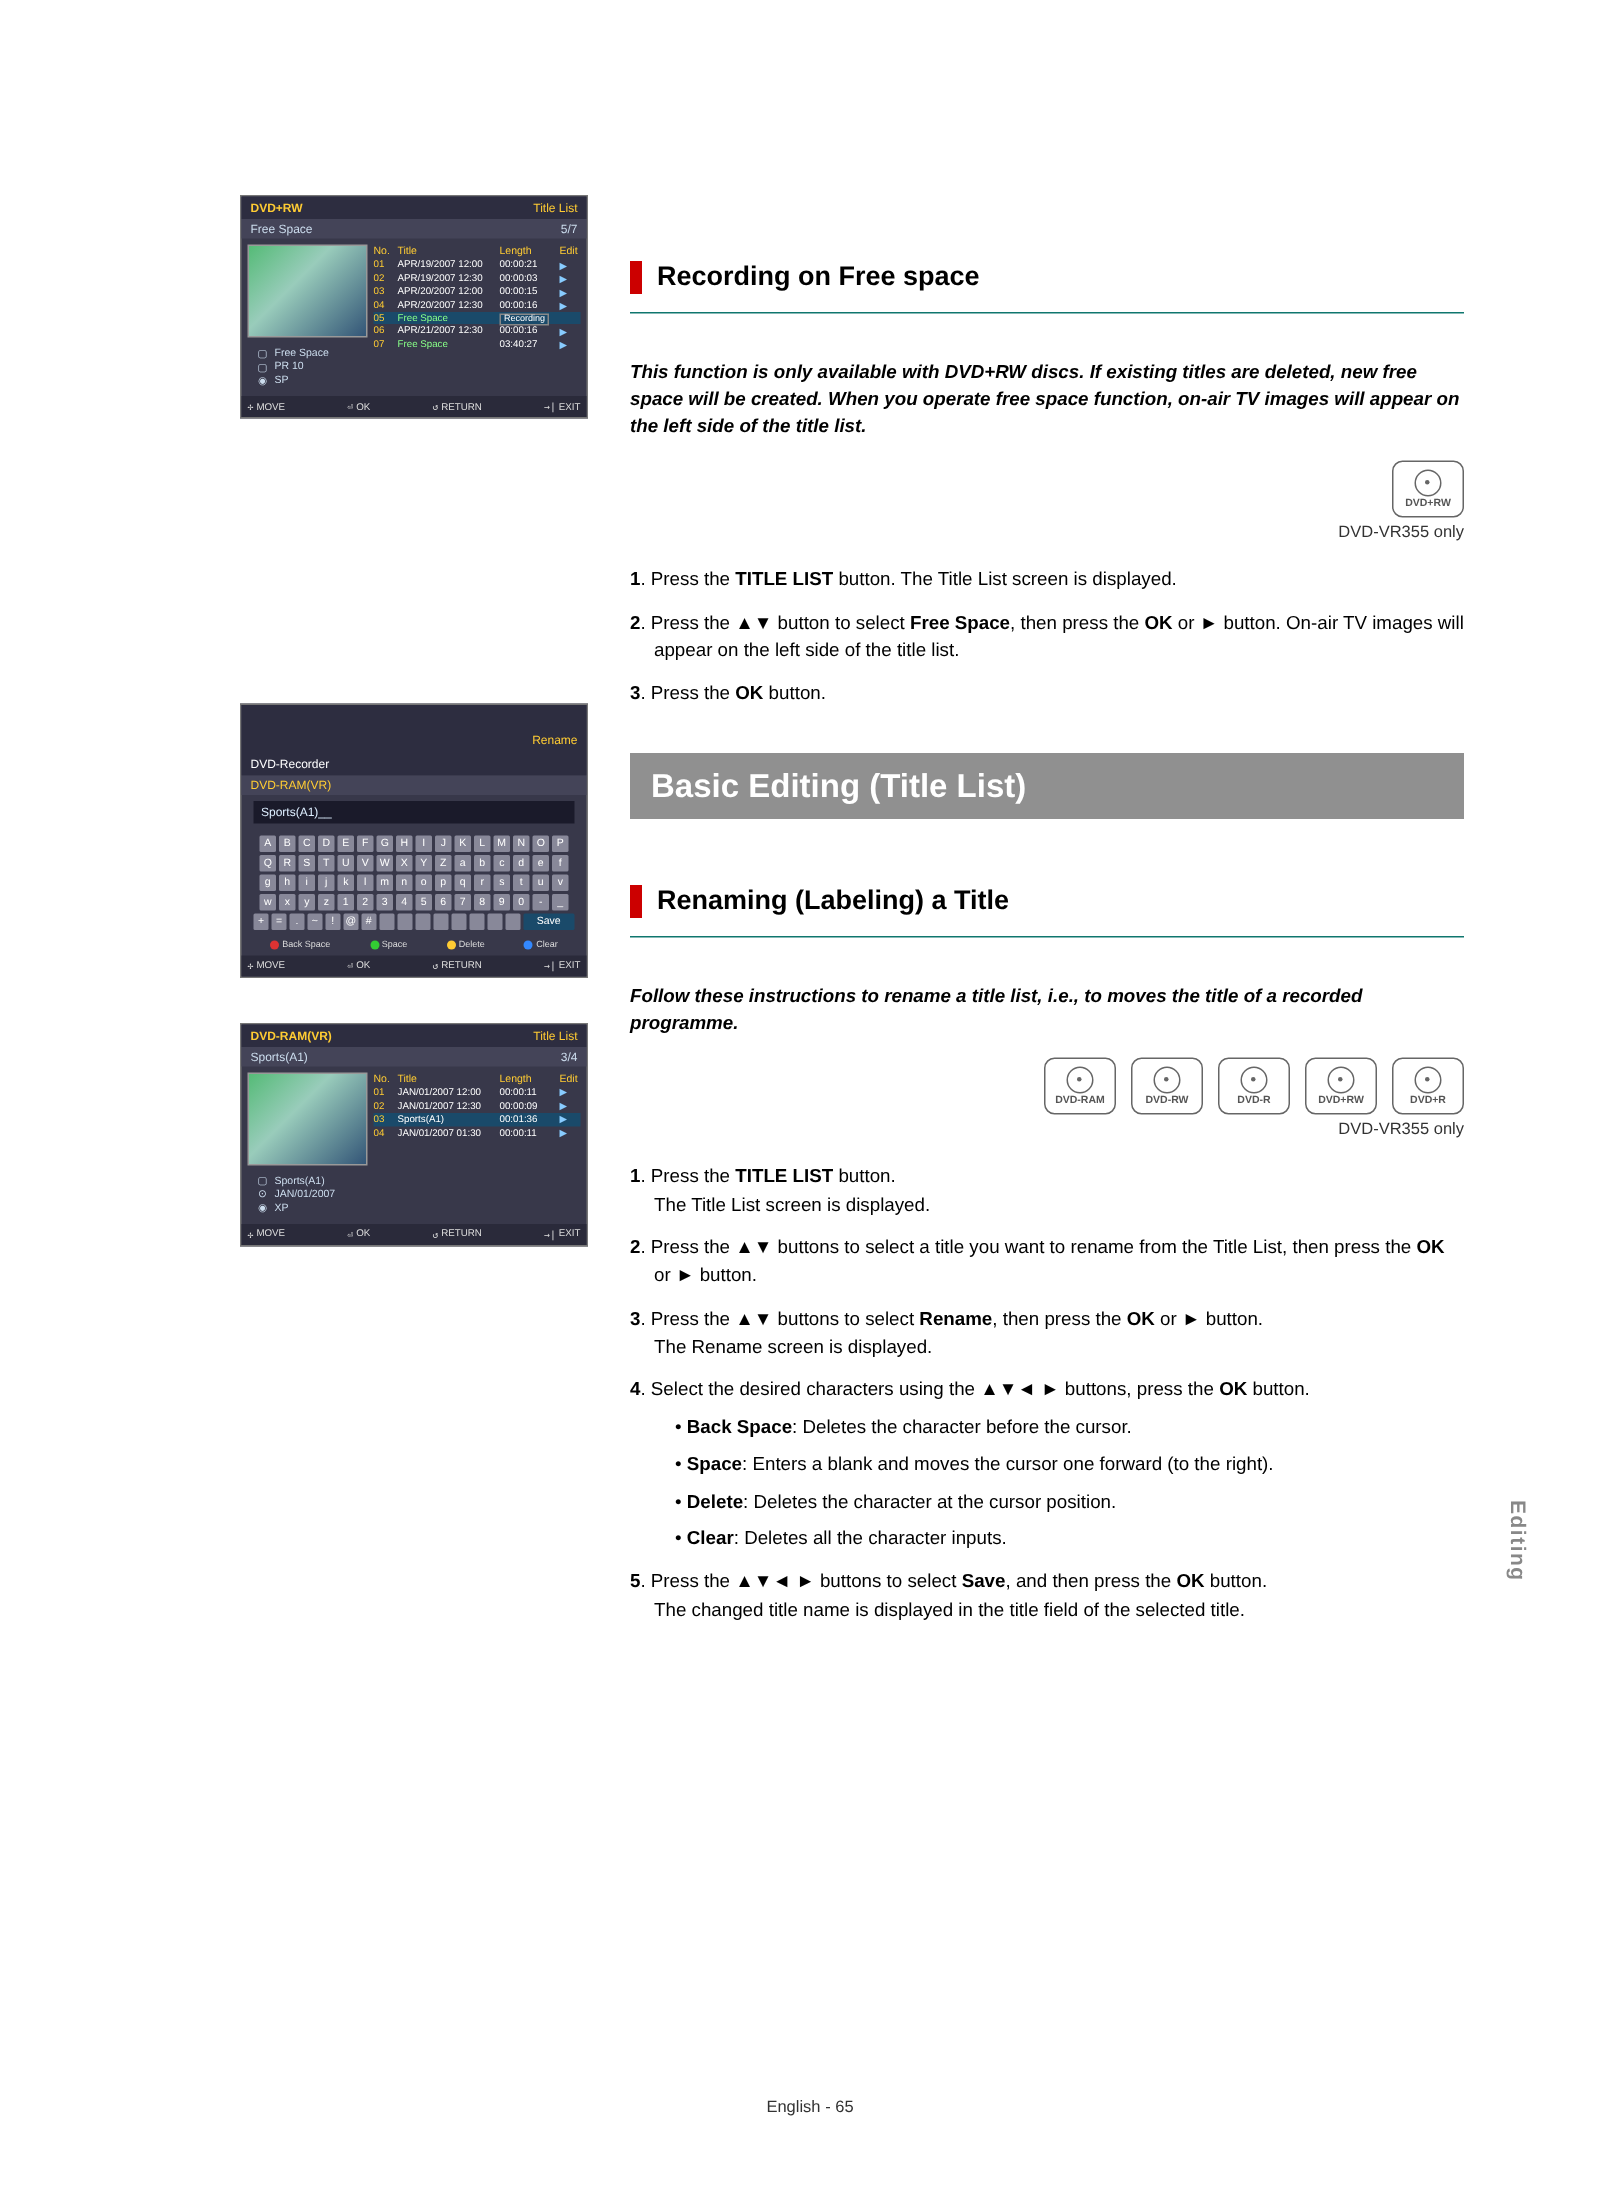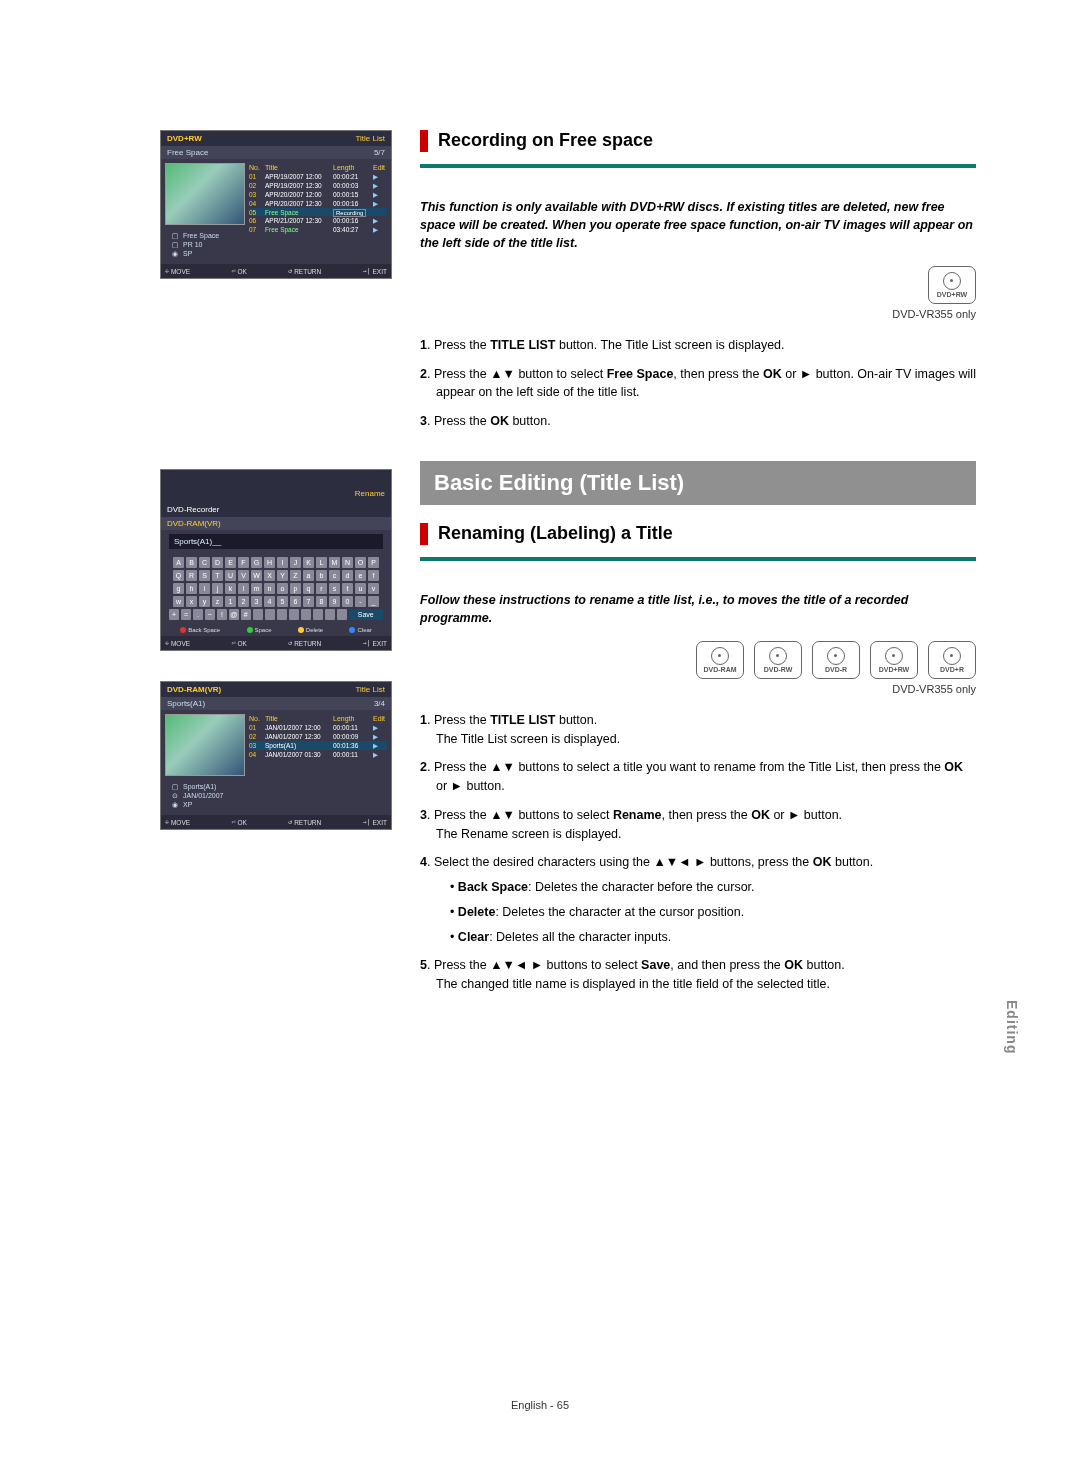--- a/index.html
+++ b/index.html
@@ -43,21 +43,21 @@
   .key.wide{width:38px;background:#667;}
   .key.hi{background:#1a4a6a;}
   .kfunc{display:flex;justify-content:space-around;padding:3px 6px;font-size:6px;color:#ddd;}
   .kfunc span::before{content:"";display:inline-block;width:6px;height:6px;border-radius:50%;margin-right:2px;vertical-align:middle;}
   .kfunc .red::before{background:#d33;}
   .kfunc .grn::before{background:#3c3;}
   .kfunc .yel::before{background:#fc3;}
   .kfunc .blu::before{background:#38f;}
   
   h2.sec{font-size:18px;font-weight:bold;margin:0 0 12px 0;border-left:8px solid #c00;padding-left:10px;line-height:1.2;position:relative;}
-  .sec-underline{border-bottom:4px solid #0f766e;margin-bottom:10px;}
+  .sec-underline{border-bottom:1px solid #0f766e;margin-bottom:10px;margin-top:44px;}
   .lead{font-style:italic;font-weight:bold;font-size:12.5px;line-height:1.45;margin-bottom:14px;margin-top:30px;}
   .discrow{display:flex;justify-content:flex-end;gap:10px;margin:8px 0 4px 0;}
   .discicon{width:46px;height:36px;border:1.5px solid #666;border-radius:7px;display:flex;flex-direction:column;align-items:center;justify-content:center;font-size:7px;color:#555;font-weight:bold;}
   .discicon .circ{width:16px;height:16px;border:1.5px solid #666;border-radius:50%;position:relative;margin-bottom:1px;}
   .discicon .circ::after{content:"";position:absolute;width:3px;height:3px;background:#666;border-radius:50%;top:6px;left:6px;}
   .caption{text-align:right;font-size:11px;color:#333;margin-bottom:16px;}
   ol.steps{list-style:none;padding:0;margin:0 0 30px 0;}
   ol.steps li{margin-bottom:10px;line-height:1.5;font-size:12.5px;padding-left:16px;text-indent:-16px;}
   ol.steps li b.num{font-weight:bold;}
   ul.sub{list-style:none;padding-left:14px;margin:6px 0;}
@@ -437,20 +437,21 @@
         </div>
       <div class="caption">DVD-VR355 only</div>
 
       <ol class="steps">
         <li><b class="num">1</b><span id="s2s1">. Press the <b>TITLE LIST</b> button.<br>The Title List screen is displayed.</span></li>
         <li><b class="num">2</b><span id="s2s2">. Press the ▲▼ buttons to select a title you want to rename from the Title List, then press the <b>OK</b> or ► button.</span></li>
         <li><b class="num">3</b><span id="s2s3">. Press the ▲▼ buttons to select <b>Rename</b>, then press the <b>OK</b> or ► button.<br>The Rename screen is displayed.</span></li>
         <li><b class="num">4</b><span id="s2s4">. Select the desired characters using the ▲▼◄ ► buttons, press the <b>OK</b> button.</span>
           <ul class="sub" id="sec2-subs">
               <li><b>Back Space</b>: Deletes the character before the cursor.</li>
+              <li><b>Space</b>: Enters a blank and moves the cursor one forward (to the right).</li>
               <li><b>Delete</b>: Deletes the character at the cursor position.</li>
               <li><b>Clear</b>: Deletes all the character inputs.</li>
             </ul>
         </li>
         <li><b class="num">5</b><span id="s2s5">. Press the ▲▼◄ ► buttons to select <b>Save</b>, and then press the <b>OK</b> button.<br>The changed title name is displayed in the title field of the selected title.</span></li>
       </ol>
 
     </div>
   </div>
 

